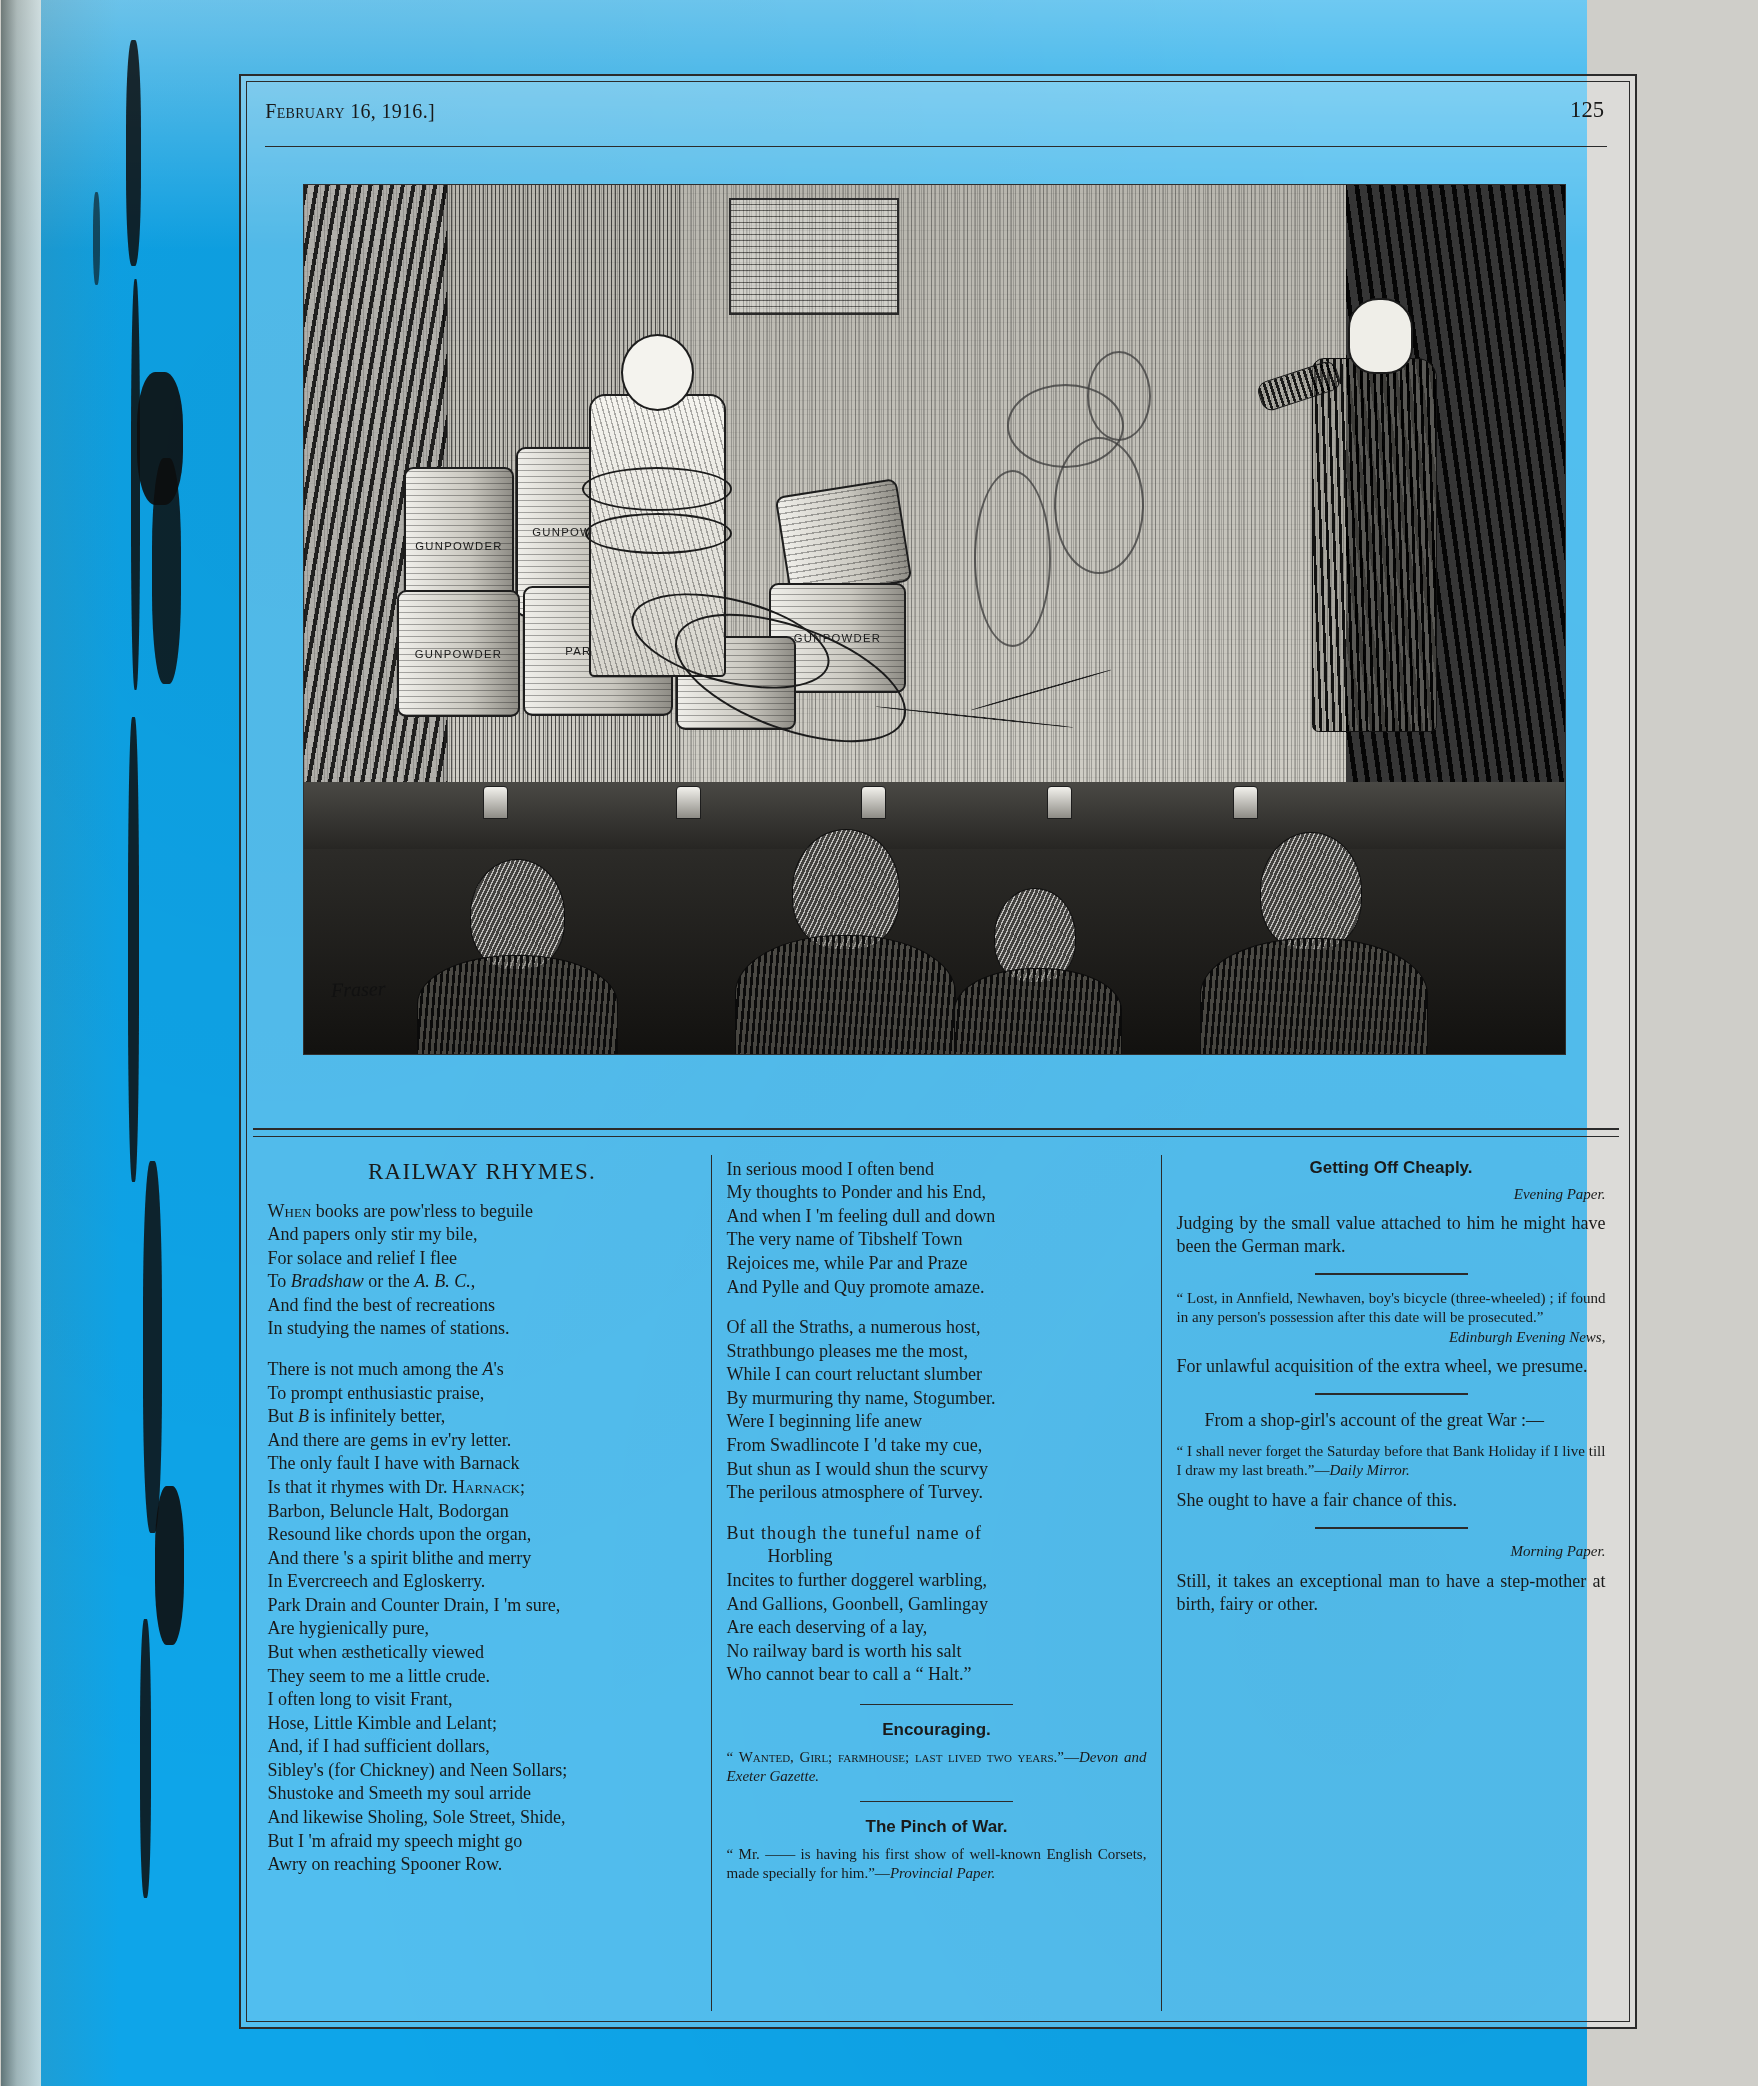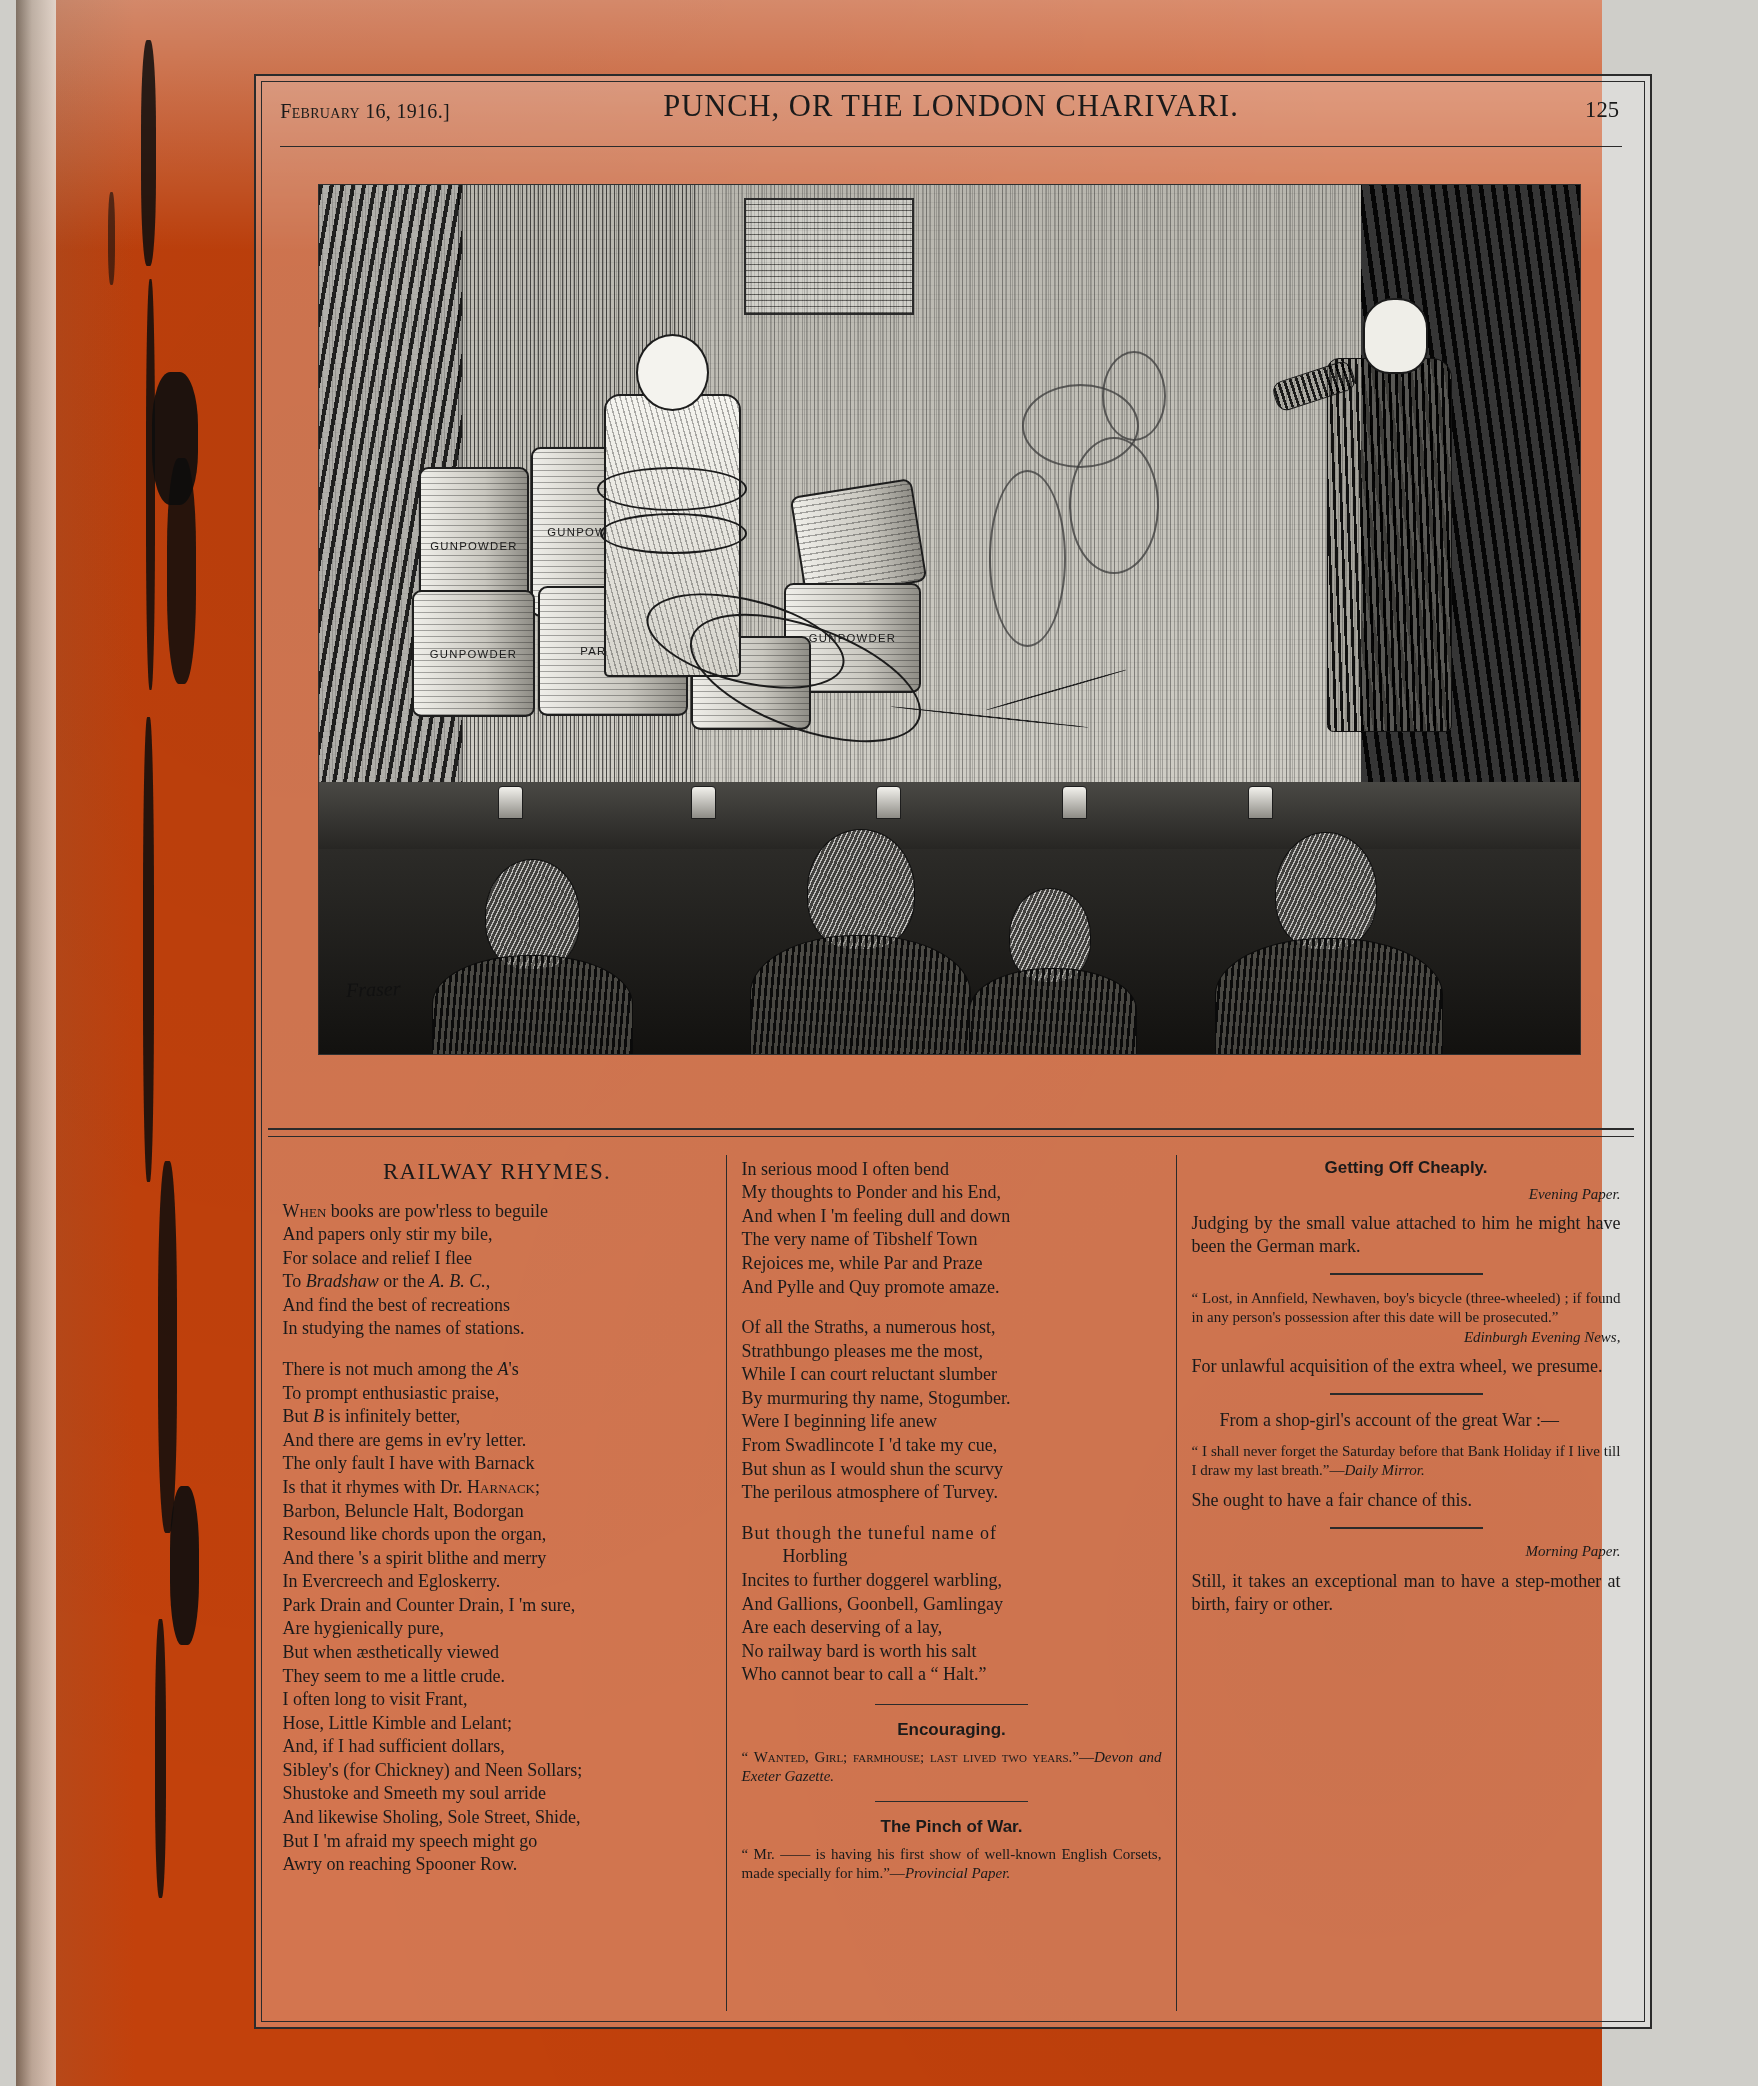--- a/index.html
+++ b/index.html
@@ -5,22 +5,22 @@
   html,body{margin:0;padding:0;background:#cfcec9;}
   body{
     width:1758px;height:2087px;
     font-family:"Liberation Serif", serif;
     color:#1a1a1a;
     position:relative;
     overflow:hidden;
   }
   
   #paper{
-    position:absolute;left:16px;top:0;width:1586px;height:2087px;
-    background:#c2410c;
+    position:absolute;left:1px;top:0;width:1586px;height:2087px;
+    background:#0ea5e9;
   }
   
   #paper:before{
     content:"";position:absolute;inset:0;
     background:
       radial-gradient(ellipse at 18% 22%, rgba(0,0,0,.05), rgba(0,0,0,0) 60%),
       radial-gradient(ellipse at 85% 78%, rgba(0,0,0,.05), rgba(0,0,0,0) 55%),
       linear-gradient(90deg, rgba(120,115,100,.22) 0px, rgba(255,255,255,0) 119px),
       linear-gradient(180deg, rgba(255,255,255,.4), rgba(0,0,0,0) 12%);
     pointer-events:none;
@@ -260,21 +260,20 @@
   <div class="scan-smudge" style="left:154px;top:1486px;width:29px;height:159px;opacity:.9;"></div>
   <div class="scan-smudge" style="left:139px;top:1619px;width:10.6px;height:279px;"></div>
   <div class="scan-smudge" style="left:92px;top:192px;width:6.6px;height:93px;opacity:.6;"></div>
 
   <div id="page-frame">
     <div id="page-frame-inner"></div>
   </div>
 
   <div id="masthead">
     <div class="mast-date">February 16, 1916.]</div>
-    <div class="mast-title">PUNCH, OR THE LONDON CHARIVARI.</div>
     <div class="mast-page">125</div>
     <div class="mast-rule"></div>
   </div>
 
   <div id="illus-wrap">
     <div id="illus">
       <div class="backwall"></div>
       <div class="backwall-dark"></div>
       <div class="window"></div>
       <div class="hatch"></div>

